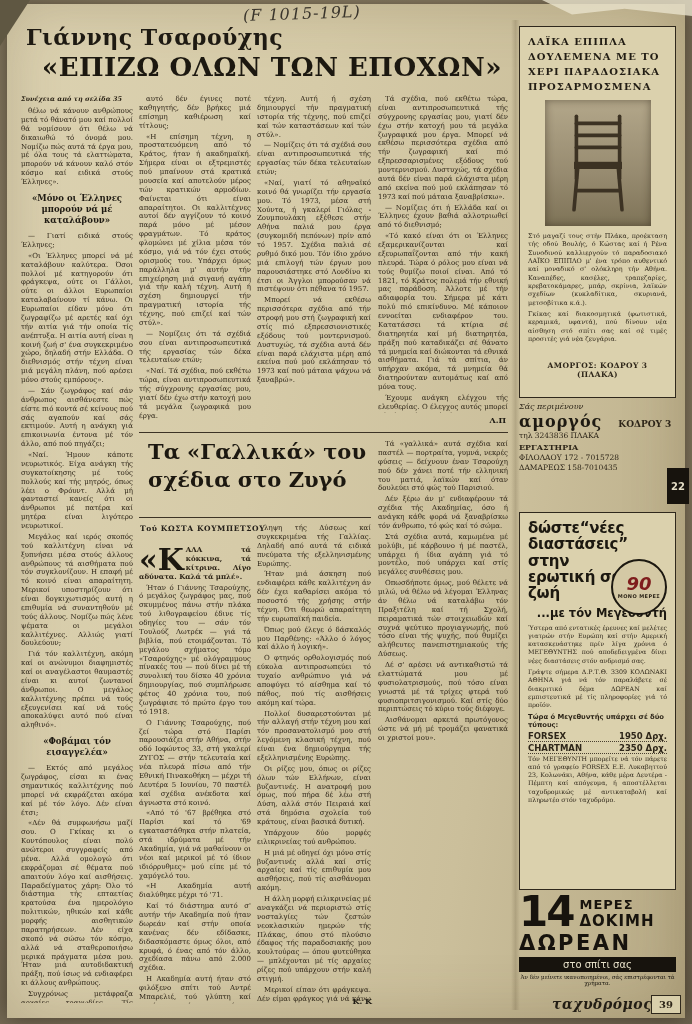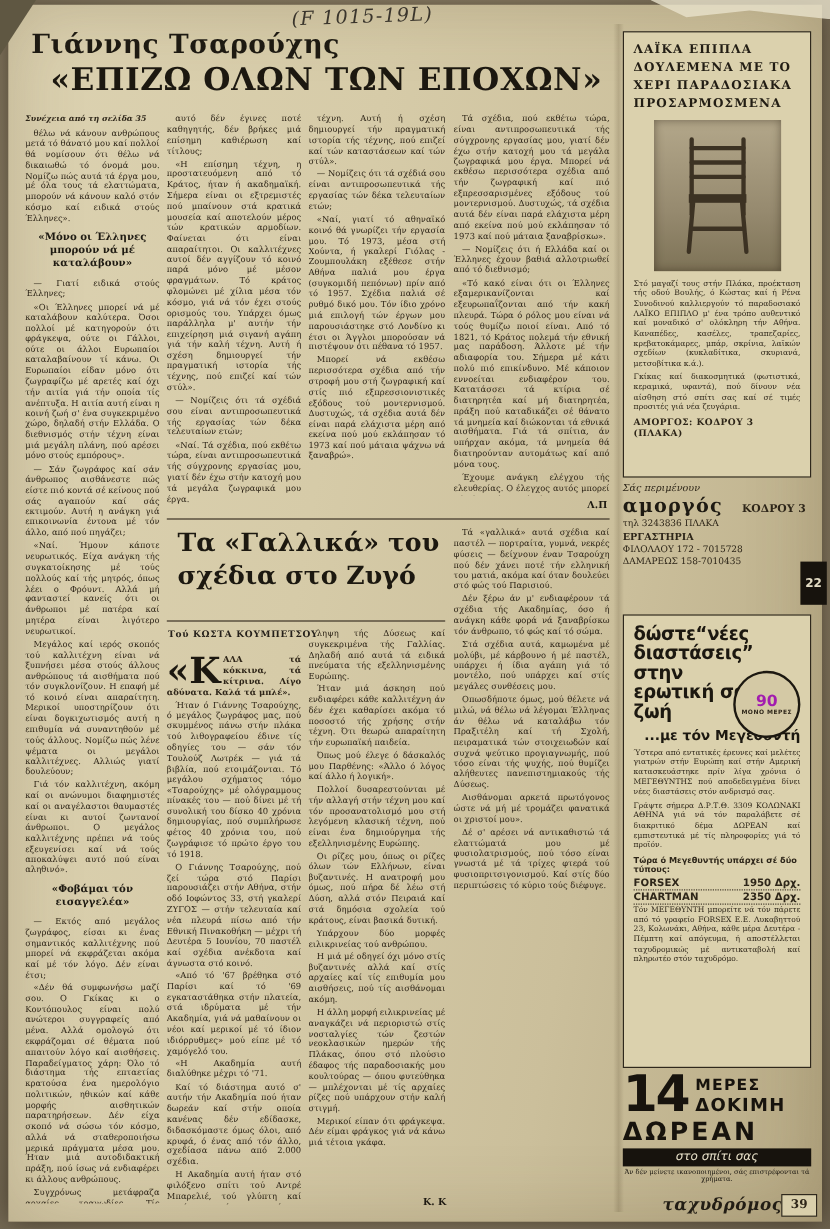--- a/index.html
+++ b/index.html
@@ -42,53 +42,53 @@
   .art2-title{position:absolute;left:148px;top:438px;width:226px;font-size:21px;font-weight:bold;line-height:1.35;color:#1c1810;text-align:left;}
   .byline{position:absolute;left:140px;top:524px;width:160px;font-size:7.5px;font-weight:bold;letter-spacing:.6px;color:#25201a;}
   .dropcap{float:left;font-size:30px;line-height:.85;font-weight:bold;margin:1px 2px 0 0;color:#1c1810;}
   .leadp{font-weight:bold;text-indent:0 !important;}
 
   .adbox{position:absolute;border:1.5px solid #2f281c;background:#dbd1ad;box-sizing:border-box;padding:7px 8px;}
   .ad1{left:519px;top:26px;width:157px;height:372px;}
   .ad1-head{font-size:10px;font-weight:bold;text-align:left;letter-spacing:1px;line-height:1.5;white-space:pre-line;color:#221d14;}
   .chair-photo{width:106px;height:126px;margin:6px auto 6px auto;background:linear-gradient(180deg,#b0a488 0%,#948певid 0%);background:linear-gradient(180deg,#b3a78a 0%,#968a6f 60%,#7e7357 100%);box-shadow:inset 0 0 8px rgba(40,30,15,.5);display:flex;align-items:center;justify-content:center;}
   .ad1-body{font-size:6.4px;line-height:1.3;text-align:justify;margin:0 0 3px 0;}
-  .ad1-addr{font-size:7.5px;font-weight:bold;text-align:left;margin-top:4px;letter-spacing:.4px;}
+  .ad1-addr{font-size:7.5px;font-weight:bold;text-align:center;margin-top:18px;letter-spacing:.4px;}
 
   .amorgos{position:absolute;left:519px;top:402px;width:157px;}
   .await{font-size:8px;font-style:italic;margin:0 4px 1px 0;}
   .logo-row{display:flex;align-items:baseline;gap:16px;}
   .logo{font-size:16px;font-weight:bold;letter-spacing:1px;color:#1e1a12;}
   .logo-addr{font-size:9px;font-weight:bold;}
   .logo-tel{font-size:7.5px;}
   .workshops{font-size:7.5px;margin-top:2px;line-height:1.35;}
   .workshops b{font-size:8px;}
 
   .sidetab{position:absolute;left:667px;top:468px;width:22px;height:36px;background:#17130d;color:#e3dcc4;
            display:flex;align-items:center;justify-content:center;font-size:10px;font-weight:bold;font-family:"DejaVu Sans","Liberation Sans",sans-serif;}
 
   .ad2{left:519px;top:512px;width:157px;height:378px;font-family:"DejaVu Sans","Liberation Sans",sans-serif;}
   .ad2-head{font-size:16px;font-weight:bold;line-height:1.02;letter-spacing:-.3px;white-space:pre-line;color:#1c1810;transform:scaleX(.94);transform-origin:left top;}
   .badge{position:absolute;right:8px;top:46px;width:52px;height:52px;border:2.5px solid #1c1810;border-radius:50%;
          display:flex;flex-direction:column;align-items:center;justify-content:center;background:#d4c9a5;}
-  .badge-num{font-size:13px;font-weight:bold;line-height:1;color:#a21caf;}
+  .badge-num{font-size:18px;font-weight:bold;line-height:1;color:#7f1d1d;font-style:italic;}
   .badge-cap{font-size:5px;font-weight:bold;letter-spacing:.4px;}
   .tagline{font-size:11.5px;font-weight:bold;text-align:right;margin:4px 0 4px 0;color:#1c1810;}
   .ad2-body{font-size:6.3px;line-height:1.32;text-align:justify;margin:0 0 3px 0;font-family:"DejaVu Serif","Liberation Serif",serif;}
   .types-intro{font-size:6.8px;font-weight:bold;margin:2px 0;}
   .price-row{display:flex;justify-content:space-between;font-size:8.5px;font-weight:bold;border-bottom:1px dotted #4a4030;margin:1px 0;}
 
   .trial{position:absolute;left:519px;top:894px;width:157px;font-family:"DejaVu Sans","Liberation Sans",sans-serif;color:#17130d;}
   .trial-top{display:flex;align-items:flex-start;gap:6px;}
   .trial-num{font-size:42px;font-weight:bold;line-height:.85;letter-spacing:-2px;}
   .trial-words{display:flex;flex-direction:column;padding-top:3px;}
   .trial-unit{font-size:13px;font-weight:bold;letter-spacing:1px;}
   .trial-w1{font-size:15px;font-weight:bold;letter-spacing:1px;}
   .trial-w2{font-size:21px;font-weight:bold;letter-spacing:2.5px;margin-top:1px;}
-  .trial-bar{margin-top:2px;background:#17130d;color:#e7e0c8;font-size:10px;font-style:italic;text-align:center;padding:2px 0;}
+  .trial-bar{margin-top:2px;background:#17130d;color:#e7e0c8;font-size:10px;text-align:center;padding:2px 0;}
   .trial-note{font-size:5.6px;text-align:center;margin-top:2px;font-family:"DejaVu Serif",serif;}
 
   .footer-brand{position:absolute;left:552px;top:996px;font-size:14px;font-weight:bold;font-style:italic;color:#221d14;letter-spacing:.5px;}
   .pagebox{position:absolute;left:651px;top:995px;width:28px;height:17px;border:1.5px solid #2f281c;display:flex;align-items:center;justify-content:center;font-size:10px;font-weight:bold;background:#d9cfab;}
 </style>
 </head>
 <body>
 
 <div class="scan">
   <div class="paper"></div>
@@ -167,36 +167,37 @@
         <p class="bp">«Η Ακαδημία αυτή διαλύθηκε μέχρι τό '71.</p>
         <p class="bp">Καί τό διάστημα αυτό σ' αυτήν τήν Ακαδημία πού ήταν δωρεάν καί στήν οποία κανένας δέν εδίδασκε, διδασκόμαστε όμως όλοι, από κρυφά, ό ένας από τόν άλλο, σχεδίασα πάνω από 2.000 σχέδια.</p>
         <p class="bp">Η Ακαδημία αυτή ήταν στό φιλόξενο σπίτι τού Αντρέ Μπαρελιέ, τού γλύπτη καί χαράκτη καί σκηνογράφου, πού έδρασε πολύ στήν εποχή τού νίού — πολύ μετά γιά τόν Κοκτώ καί τόν Μπερρά.</p>
       </div>
   </div>
   <div class="col c3b">
     <div>
         <p class="bp">ληψη τής Δύσεως καί συγκεκριμένα τής Γαλλίας. Δηλαδή από αυτά τά ειδικά πνεύματα τής εξελληνισμένης Ευρώπης.</p>
         <p class="bp">Ήταν μιά άσκηση πού ενδιαφέρει κάθε καλλιτέχνη άν δέν έχει καθαρίσει ακόμα τό ποσοστό τής χρήσης στήν τέχνη. Ότι θεωρώ απαραίτητη τήν ευρωπαϊκή παιδεία.</p>
         <p class="bp">Όπως μού έλεγε ό δάσκαλός μου Παρθένης: «Άλλο ό λόγος καί άλλο ή λογική».</p>
+        <p class="bp">Ο φτηνός ορθολογισμός πού εύκολα αντιπροσωπεύει τό τυχαίο ανθρώπινο γιά νά αποφύγει τό αίσθημα καί τό πάθος, πού τίς αισθήσεις ακόμη καί τώρα.</p>
         <p class="bp">Πολλοί δυσαρεστούνται μέ τήν αλλαγή στήν τέχνη μου καί τόν προσανατολισμό μου στή λεγόμενη κλασική τέχνη, πού είναι ένα δημιούργημα τής εξελληνισμένης Ευρώπης.</p>
         <p class="bp">Οι ρίζες μου, όπως οι ρίζες όλων τών Ελλήνων, είναι βυζαντινές. Η ανατροφή μου όμως, πού πήρα δέ λέω στή Δύση, αλλά στόν Πειραιά καί στά δημόσια σχολεία τού κράτους, είναι βασικά δυτική.</p>
         <p class="bp">Υπάρχουν δύο μορφές ειλικρινείας τού ανθρώπου.</p>
         <p class="bp">Η μιά μέ οδηγεί όχι μόνο στίς βυζαντινές αλλά καί στίς αρχαίες καί τίς επιθυμία μου αισθήσεις, πού τίς αισθάνομαι ακόμη.</p>
         <p class="bp">Η άλλη μορφή ειλικρινείας μέ αναγκάζει νά περιοριστώ στίς νοσταλγίες τών ζεστών νεοκλασικών ημερών τής Πλάκας, όπου στό πλούσιο έδαφος τής παραδοσιακής μου κουλτούρας — όπου φυτεύθηκα — μπλέχονται μέ τίς αρχαίες ρίζες πού υπάρχουν στήν καλή στιγμή.</p>
         <p class="bp">Μερικοί είπαν ότι φράγκεψα. Δέν είμαι φράγκος γιά νά κάνω μιά τέτοια γκάφα.</p>
       </div>
   </div>
   <div class="col c4b">
     <div>
-        <p class="bp">Τά «γαλλικά» αυτά σχέδια καί παστέλ — πορτραίτα, γυμνά, νεκρές φύσεις — δείχνουν έναν Τσαρούχη πού δέν χάνει ποτέ τήν ελληνική του ματιά, ακόμα καί όταν δουλεύει στό φώς τού Παρισιού.</p>
+        <p class="bp">Τά «γαλλικά» αυτά σχέδια καί παστέλ — πορτραίτα, γυμνά, νεκρές φύσεις — δείχνουν έναν Τσαρούχη πού δέν χάνει ποτέ τήν ελληνική του ματιά, λαϊκών καί όταν δουλεύει στό φώς τού Παρισιού.</p>
         <p class="bp">Δέν ξέρω άν μ' ενδιαφέρουν τά σχέδια τής Ακαδημίας, όσο ή ανάγκη κάθε φορά νά ξαναβρίσκω τόν άνθρωπο, τό φώς καί τό σώμα.</p>
         <p class="bp">Στά σχέδια αυτά, καμωμένα μέ μολύβι, μέ κάρβουνο ή μέ παστέλ, υπάρχει ή ίδια αγάπη γιά τό μοντέλο, πού υπάρχει καί στίς μεγάλες συνθέσεις μου.</p>
         <p class="bp">Οπωσδήποτε όμως, μού θέλετε νά μιλώ, νά θέλω νά λέγομαι Έλληνας άν θέλω νά καταλάβω τόν Πραξιτέλη καί τή Σχολή, πειραματικά τών στοιχειωδών καί συχνά ψεύτικο προγιαγνωμής, πού τόσο είναι τής ψυχής, πού θυμίζει αλήθευτες πανεπιστημιακούς τής Δύσεως.</p>
+        <p class="bp">Δέ σ' αρέσει νά αντικαθιστώ τά ελαττώματά μου μέ φυσιολατρισμούς, πού τόσο είναι γνωστά μέ τά τρίχες φτερά τού φυσιοπριτσιγονισμού. Καί στίς δύο περιπτώσεις τό κύριο τούς διέφυγε.</p>
         <p class="bp">Αισθάνομαι αρκετά πρωτόγονος ώστε νά μή μέ τρομάζει φανατικά οι χριστοί μου».</p>
-        <p class="bp">Δέ σ' αρέσει νά αντικαθιστώ τά ελαττώματά μου μέ φυσιολατρισμούς, πού τόσο είναι γνωστά μέ τά τρίχες φτερά τού φυσιοπριτσιγονισμού. Καί στίς δύο περιπτώσεις τό κύριο τούς διέφυγε.</p>
       </div>
   </div>
   <div class="sig sig-kk">Κ. Κ</div>
 
   <div class="adbox ad1">
     <div class="ad1-head">ΛΑΪΚΑ ΕΠΙΠΛΑ
 ΔΟΥΛΕΜΕΝΑ ΜΕ ΤΟ
 ΧΕΡΙ ΠΑΡΑΔΟΣΙΑΚΑ
 ΠΡΟΣΑΡΜΟΣΜΕΝΑ</div>
     <div class="chair-photo">

